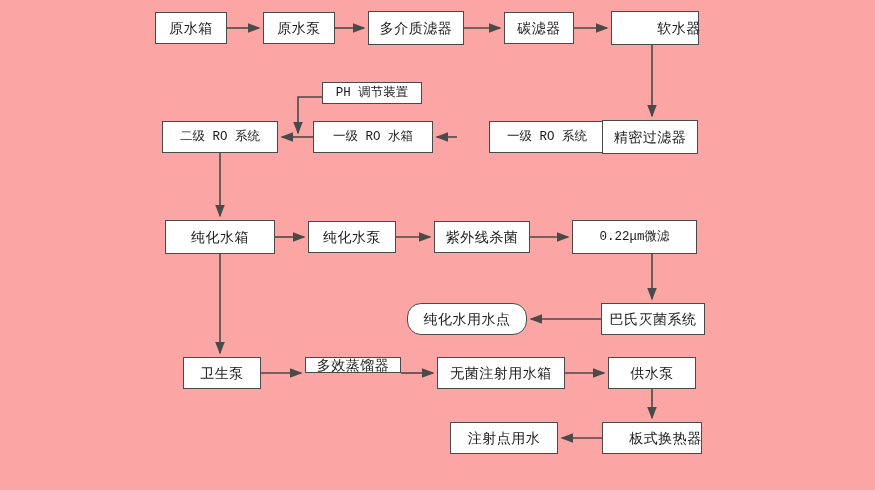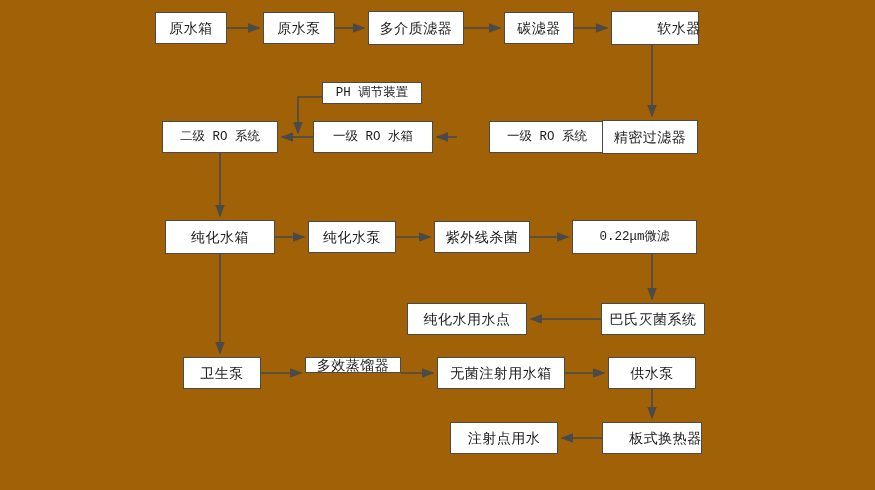--- a/index.html
+++ b/index.html
@@ -4,21 +4,21 @@
 <style>
   html, body {
     margin: 0;
     padding: 0;
     background: #ffffff;
   }
   #canvas {
     position: relative;
     width: 875px;
     height: 490px;
-    background: #a16207;
+    background: #fca5a5;
     font-family: "Liberation Sans", "DejaVu Sans", sans-serif;
     overflow: hidden;
   }
   #edges {
     position: absolute;
     left: 0;
     top: 0;
     width: 875px;
     height: 490px;
     pointer-events: none;
@@ -114,21 +114,21 @@
       </div>
       <div class="node" style="left: 308px; top: 221px; width: 88px; height: 32px; border-color: rgb(74, 74, 74); color: rgb(26, 26, 26);">
         <span>纯化水泵</span>
       </div>
       <div class="node" style="left: 434px; top: 221px; width: 96px; height: 32px; border-color: rgb(74, 74, 74); color: rgb(26, 26, 26);">
         <span>紫外线杀菌</span>
       </div>
       <div class="node mono" style="left: 572px; top: 220px; width: 125px; height: 34px; border-color: rgb(74, 74, 74); color: rgb(26, 26, 26);">
         <span>0.22μm微滤</span>
       </div>
-      <div class="node" style="left: 407px; top: 303px; width: 120px; height: 32px; border-color: rgb(74, 74, 74); color: rgb(26, 26, 26);">
+      <div class="node" style="left: 407px; top: 303px; width: 120px; height: 32px; border-color: rgb(74, 74, 74); color: rgb(26, 26, 26); border-radius: 14px;">
         <span>纯化水用水点</span>
       </div>
       <div class="node" style="left: 601px; top: 303px; width: 104px; height: 32px; border-color: rgb(74, 74, 74); color: rgb(26, 26, 26);">
         <span>巴氏灭菌系统</span>
       </div>
       <div class="node" style="left: 183px; top: 357px; width: 78px; height: 32px; border-color: rgb(74, 74, 74); color: rgb(26, 26, 26);">
         <span>卫生泵</span>
       </div>
       <div class="node" style="left: 305px; top: 357px; width: 96px; height: 16px; border-color: rgb(74, 74, 74); color: rgb(26, 26, 26);">
         <span>多效蒸馏器</span>

